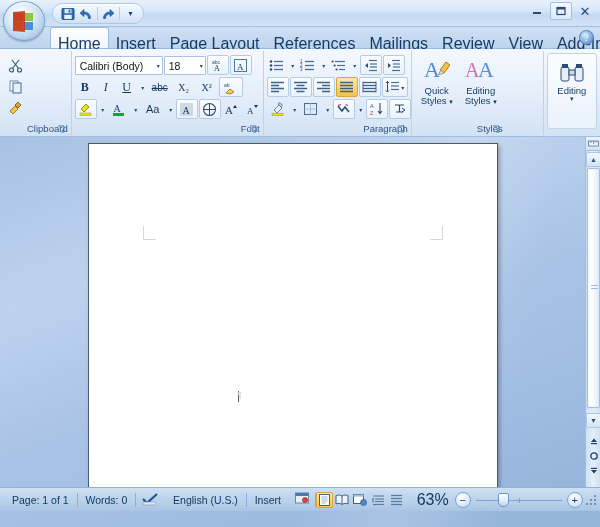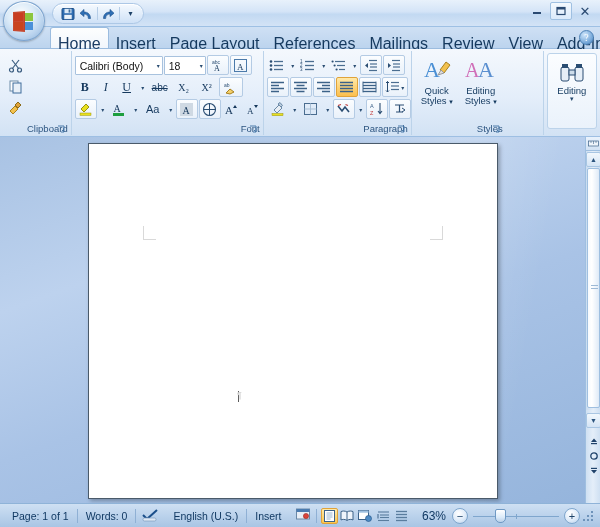--- a/index.html
+++ b/index.html
@@ -251,37 +251,37 @@
   }
   .view-ruler-btn {
     position: absolute; right: 0; top: 0; width: 15px; height: 14px;
     background: linear-gradient(180deg,#e9f2fc,#d2e2f4);
     border-left: 1px solid #9fbfe0; border-bottom: 1px solid #9fbfe0;
     display: flex; align-items: center; justify-content: center;
   }
 
   
   .statusbar {
-    position: absolute; left: 0; bottom: 0; width: 600px; height: 24px;
+    position: absolute; left: 0; bottom: 16px; width: 600px; height: 24px;
     background: linear-gradient(180deg, #cfe0f3 0%, #bcd3ec 48%, #a9c5e4 100%);
     border-top: 1px solid #8fb3d8;
     display: flex; align-items: center;
     font-size: 10.5px; color: #123a63;
     padding: 0 4px;
   }
   .sb-item { padding: 0 8px; white-space: nowrap; cursor: default; }
   .sb-div { width: 1px; height: 14px; background: #8fb0d4; }
   .spacer { flex: 1; }
   .viewbtns { display: flex; align-items: center; gap: 1px; padding-right: 6px; }
   .vb {
     width: 17px; height: 16px; display: flex; align-items: center; justify-content: center;
     border-radius: 2px;
   }
   .vb.on { border: 1px solid #e0a33a; background: linear-gradient(180deg,#ffeaa8,#fbc css); background: linear-gradient(180deg,#ffeaa8,#fbc650); }
-  .zoom-pct { padding: 0 6px; font-size: 12px; color: #123a63; }
+  .zoom-pct { padding: 0 6px; font-size: 16px; color: #123a63; }
   .zoom-ctrl { display: flex; align-items: center; gap: 0; }
   .zbtn {
     width: 16px; height: 16px; border-radius: 50%;
     border: 1px solid #7fa6cd;
     background: radial-gradient(circle at 40% 32%, #ffffff, #dbe9f8 60%, #b2cbe6 100%);
     display: flex; align-items: center; justify-content: center;
     font-size: 11px; color: #1d4268; line-height: 14px;
   }
   .ztrack {
     position: relative; width: 86px; height: 16px; margin: 0 5px;

